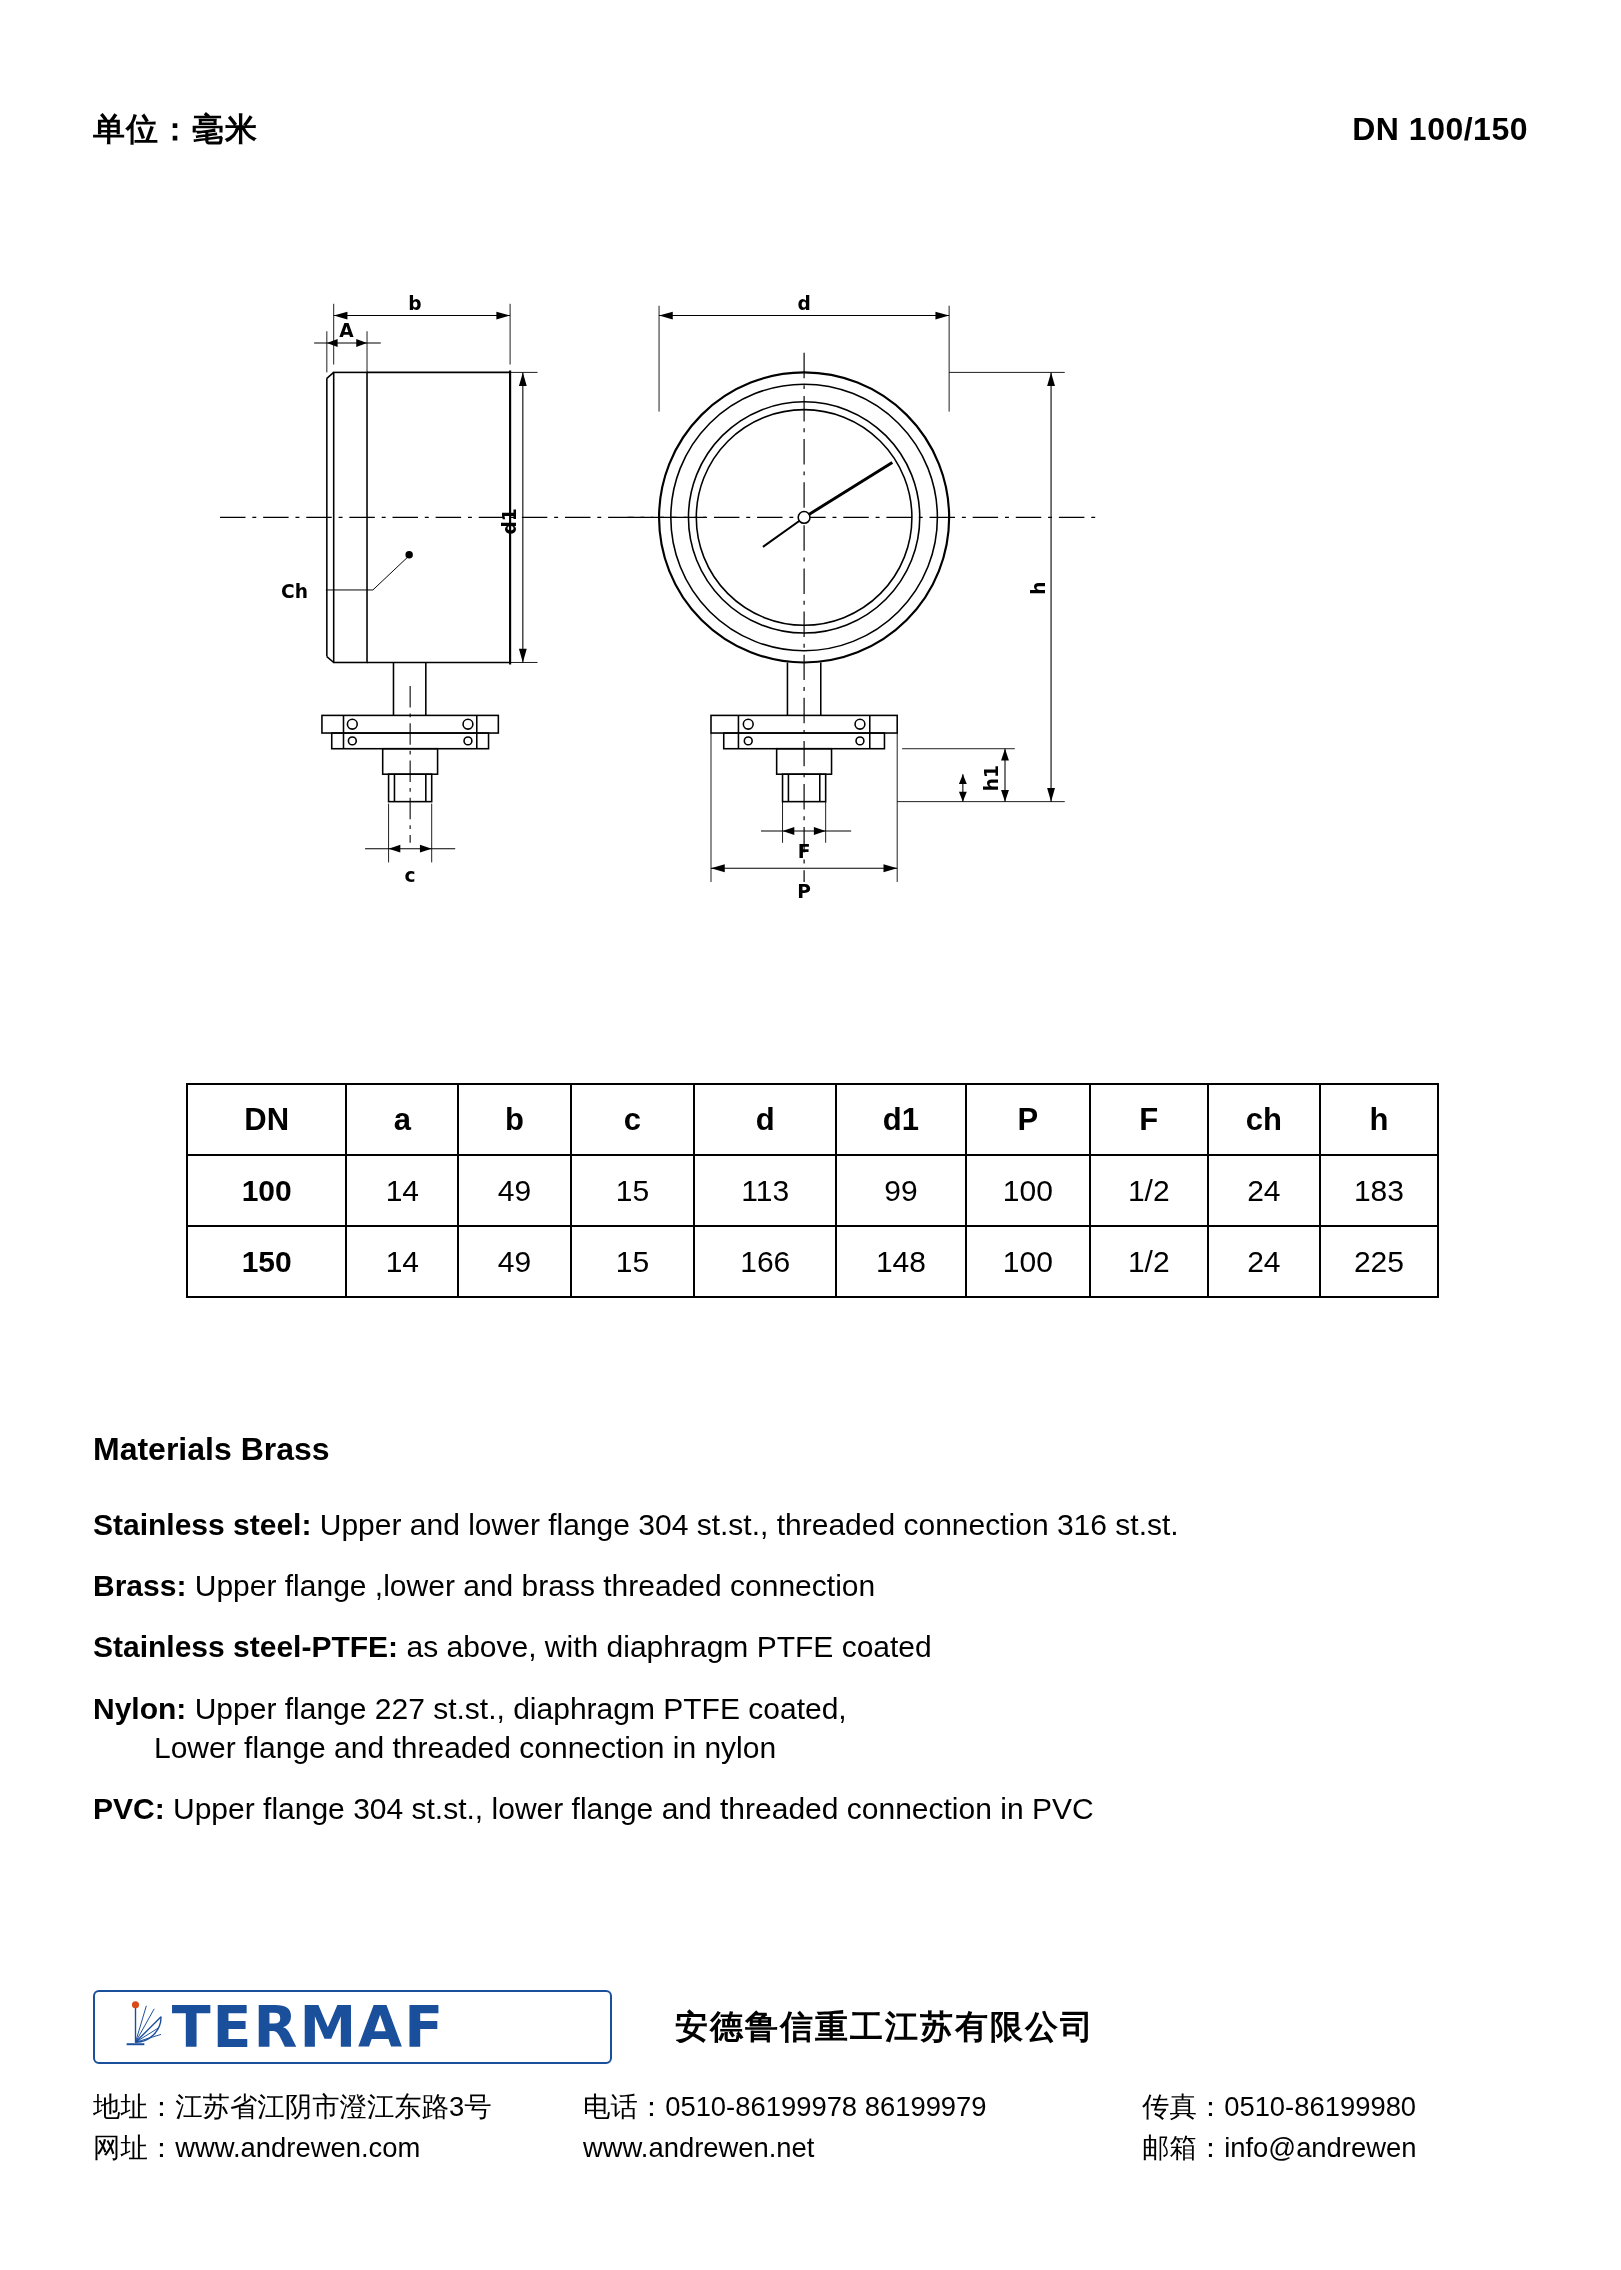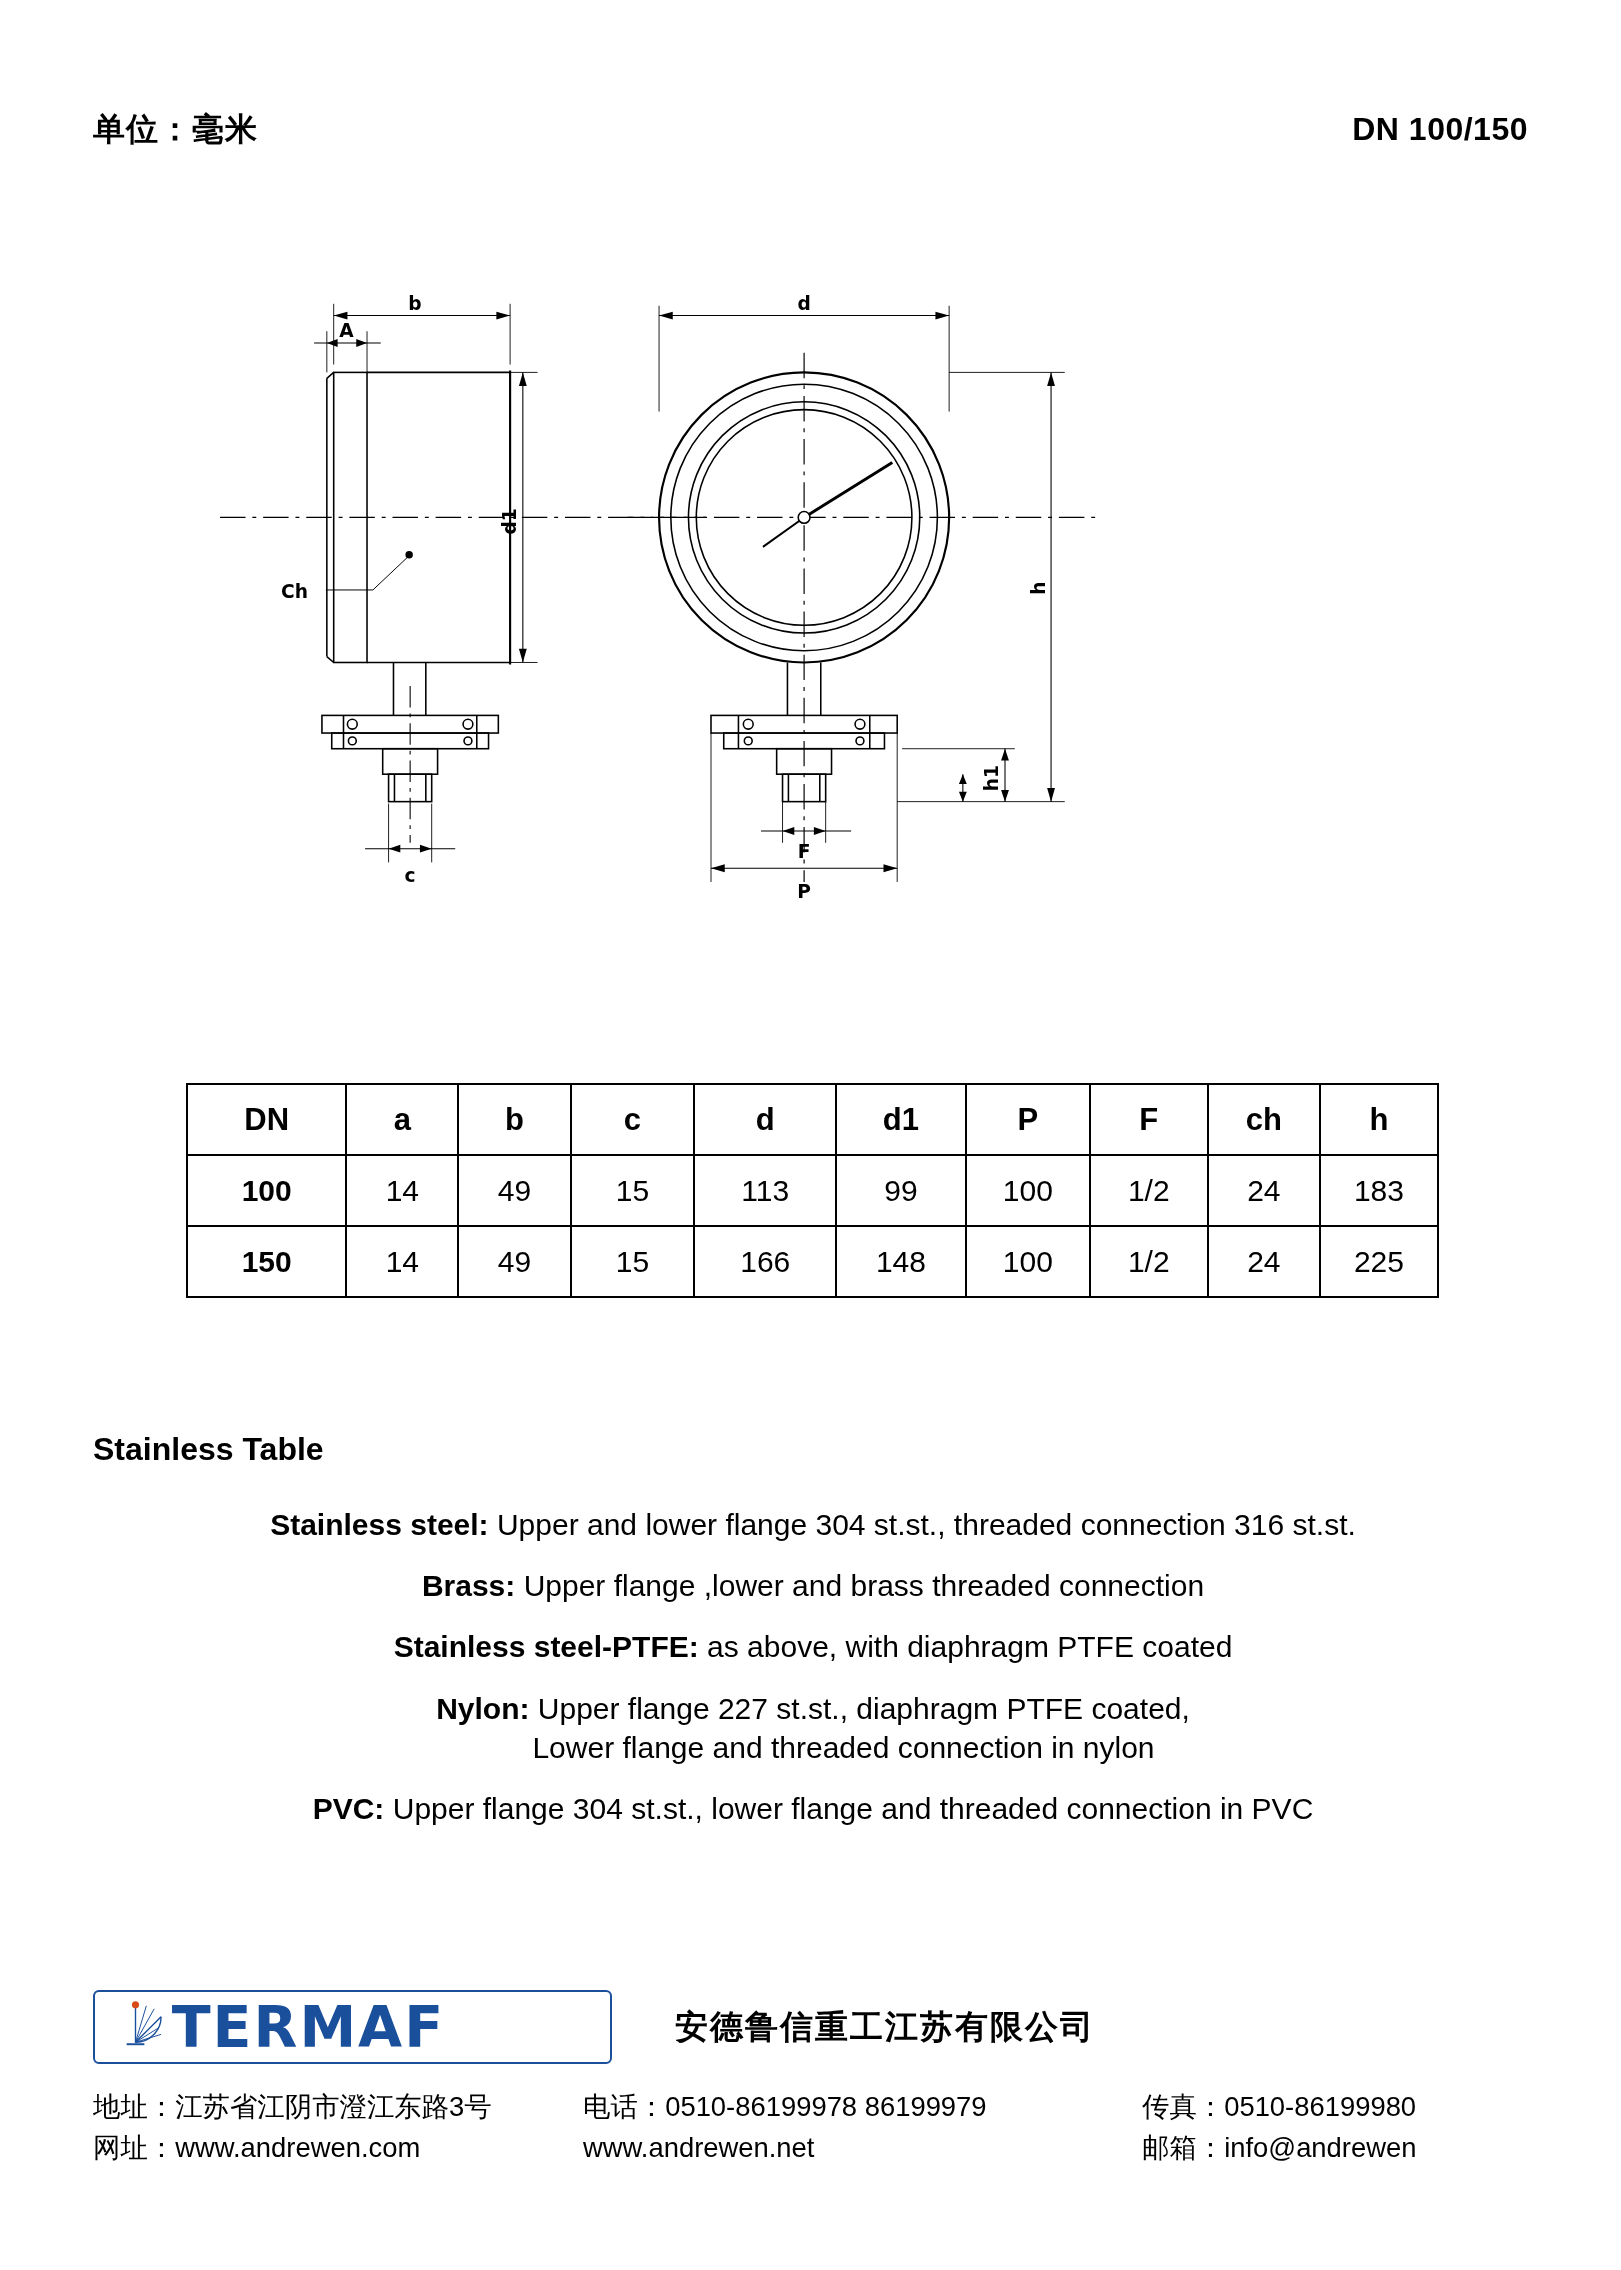--- a/index.html
+++ b/index.html
@@ -100,21 +100,20 @@
   }
   .materials h2 {
     font-size: 32px;
     font-weight: bold;
     margin: 0 0 37px 0;
   }
   .mat-line {
     font-size: 30px;
     line-height: 1.32;
     margin-bottom: 21.6px;
-    text-align: center;
   }
   .mat-line b { font-weight: bold; }
   .mat-sub {
     display: block;
     padding-left: 61px;
   }
 
   
   .footer {
     position: absolute;
@@ -372,21 +371,21 @@
           <td>100</td>
           <td>1/2</td>
           <td>24</td>
           <td>225</td>
         </tr>
       </tbody>
     </table>
   </div>
 
   <div class="materials">
-    <h2>Stainless Table</h2>
+    <h2>Materials Brass</h2>
 
     <div class="mat-line">
       <b>Stainless steel:</b><span> Upper and lower flange 304 st.st., threaded connection 316 st.st.</span>
     </div>
     <div class="mat-line">
       <b>Brass:</b><span> Upper flange ,lower  and brass threaded connection</span>
     </div>
     <div class="mat-line">
       <b>Stainless steel-PTFE:</b><span> as above, with diaphragm PTFE coated</span>
     </div>

